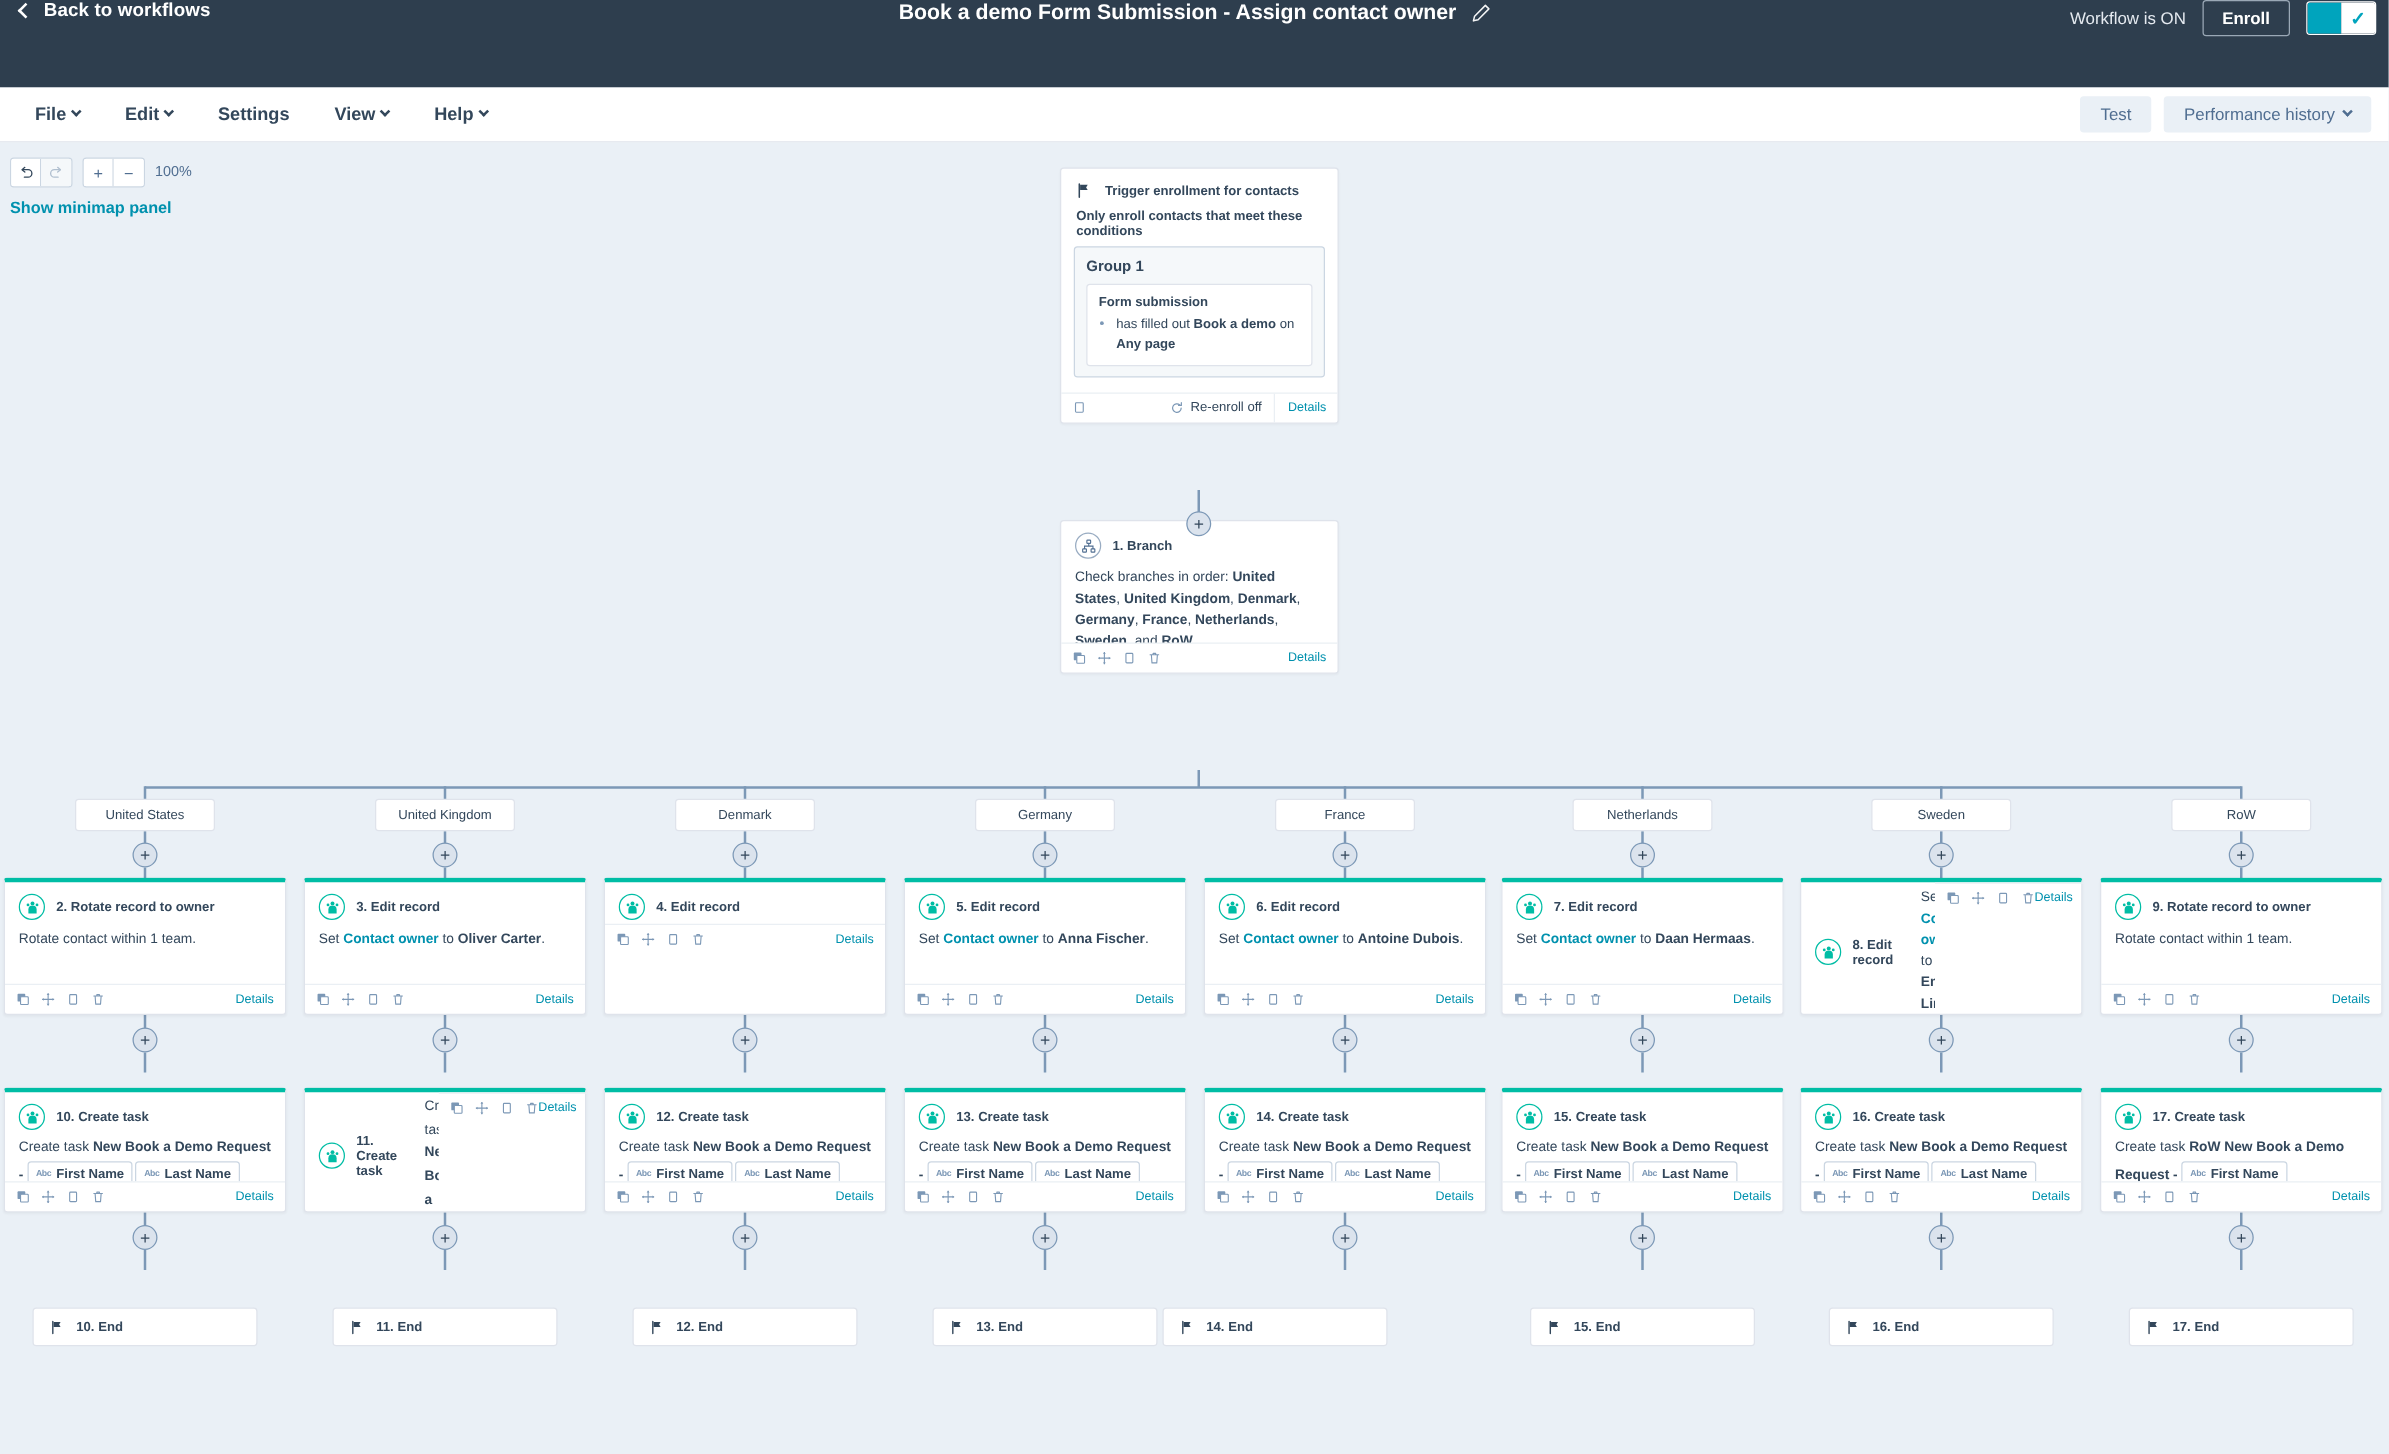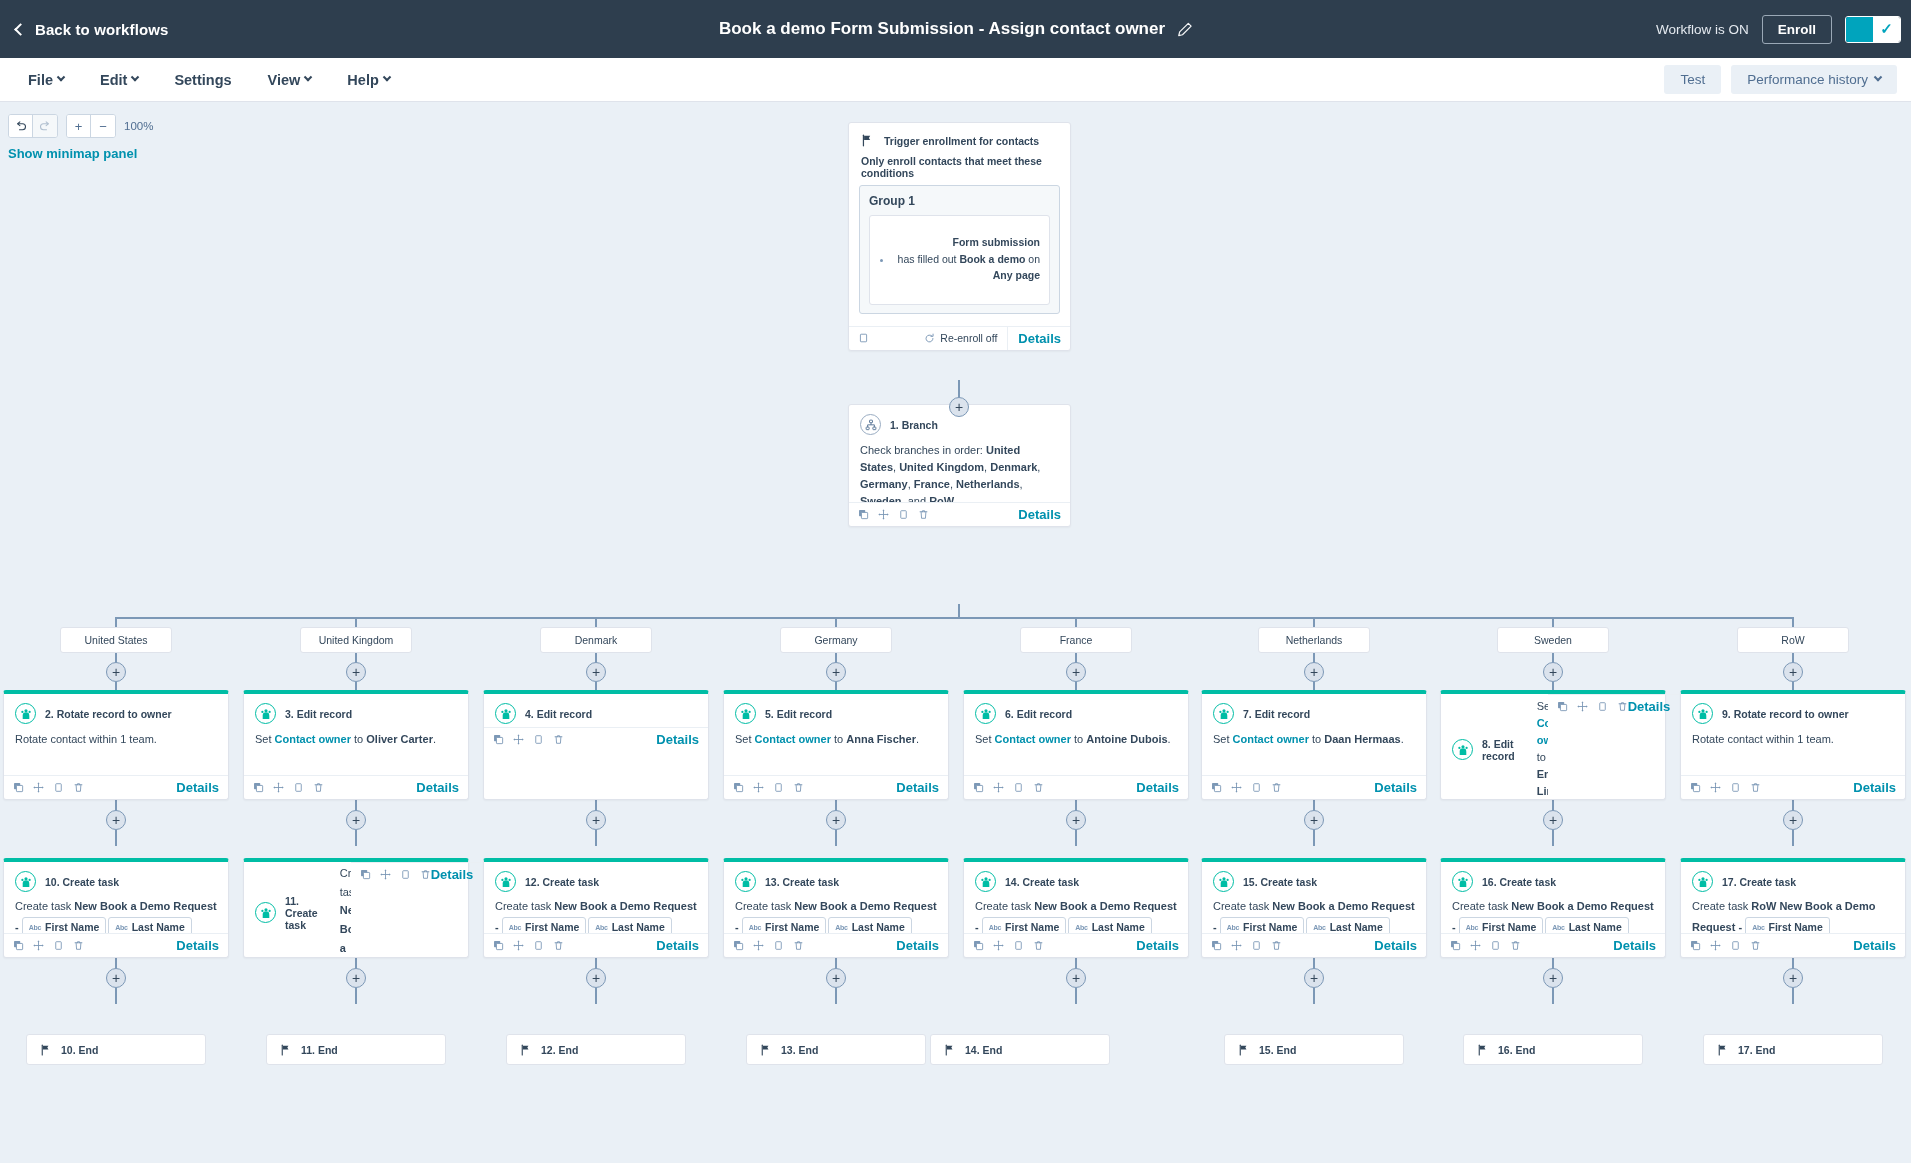--- a/index.html
+++ b/index.html
@@ -5,22 +5,22 @@
   * { box-sizing: border-box; margin: 0; padding: 0; }
   html, body {
     width: 1911px; height: 1163px;
     font-family: "Liberation Sans", sans-serif;
     background: #eaf0f6;
     overflow: hidden;
   }
 
   
   .topbar {
-    height: 58px; background: #2e3e4e; color: #fff;
-    display: flex; align-items: center; position: relative;
+    height: 70px; background: #2e3e4e; color: #fff;
+    display: flex; align-items: flex-start; position: relative;
   }
   .back-link {
     display: flex; align-items: center; gap: 8px;
     margin-left: 16px; font-size: 15px; font-weight: bold; color: #fff;
     cursor: pointer; letter-spacing: .1px;
   }
   .chev-left {
     display: inline-block; width: 9px; height: 9px;
     border-left: 2px solid #fff; border-bottom: 2px solid #fff;
     transform: rotate(45deg); margin-right: 2px;
@@ -138,36 +138,36 @@
   }
   .card-body b { font-weight: bold; }
   .teal { color: #0091ae; font-weight: bold; }
   .card-foot {
     border-top: 1px solid #eaeff4; height: 24px;
     display: flex; align-items: center; justify-content: space-between;
     padding: 0 9px;
   }
   .foot-icons { display: flex; align-items: center; gap: 9px; }
   .foot-icons svg { cursor: pointer; }
-  .details-link { font-size: 13px; color: #0091ae; font-weight: bold; cursor: pointer; }
+  .details-link { font-size: 10px; color: #0091ae; font-weight: normal; cursor: pointer; }
 
   
   .trigger-card { padding: 0; }
   .trigger-head {
     display: flex; align-items: center; gap: 10px; padding: 11px 12px 4px 12px;
   }
   .trigger-title { font-size: 10.5px; font-weight: bold; color: #33475b; }
   .trigger-sub { font-size: 10.5px; font-weight: bold; color: #33475b; padding: 4px 12px 6px 12px; }
   .group-box {
     margin: 0 10px; border: 1px solid #cbd6e2; border-radius: 3px;
     background: #f5f8fa; padding: 8px 9px;
   }
   .group-title { font-size: 12px; font-weight: bold; color: #33475b; margin-bottom: 7px; }
   .cond-box {
-    background: #fff; border: 1px solid #dfe3eb; border-radius: 3px; padding: 20px 9px; text-align: right;
+    background: #fff; border: 1px solid #dfe3eb; border-radius: 3px; padding: 8px 9px;
   }
   .cond-title { font-size: 10.5px; font-weight: bold; color: #33475b; margin-bottom: 4px; }
   .cond-list { margin: 0; padding-left: 14px; font-size: 10.5px; color: #33475b; line-height: 1.5; }
   .cond-list li::marker { color: #7c98b6; }
   .trigger-foot {
     border-top: 1px solid #eaeff4; height: 24px; margin-top: 12px;
     display: flex; align-items: center; padding: 0 9px; gap: 0;
   }
   .reenroll {
     margin-left: auto; display: flex; align-items: center; gap: 5px;

